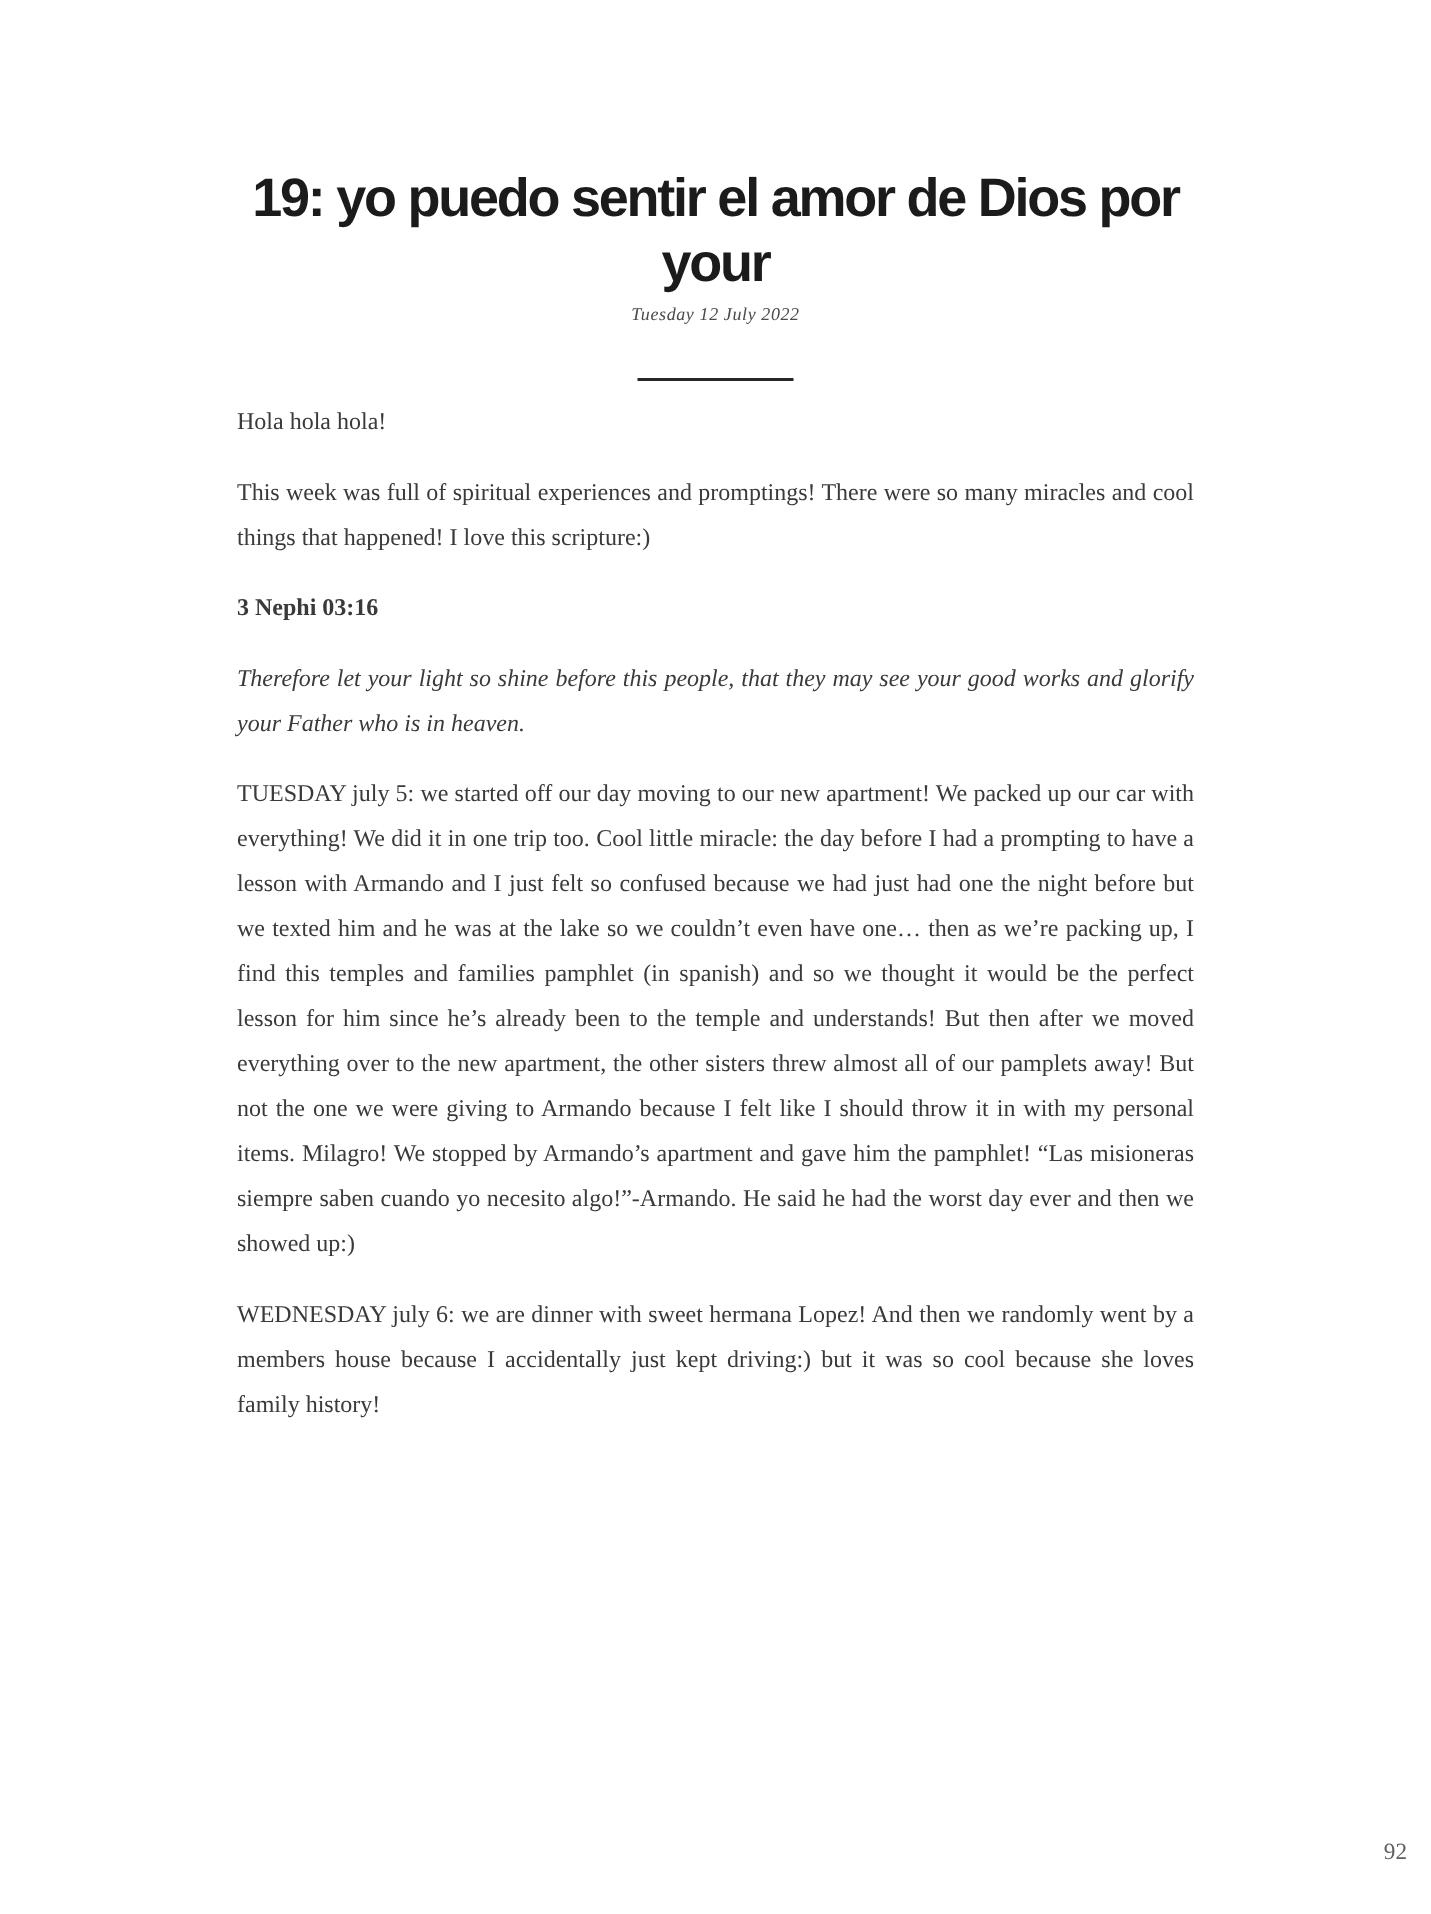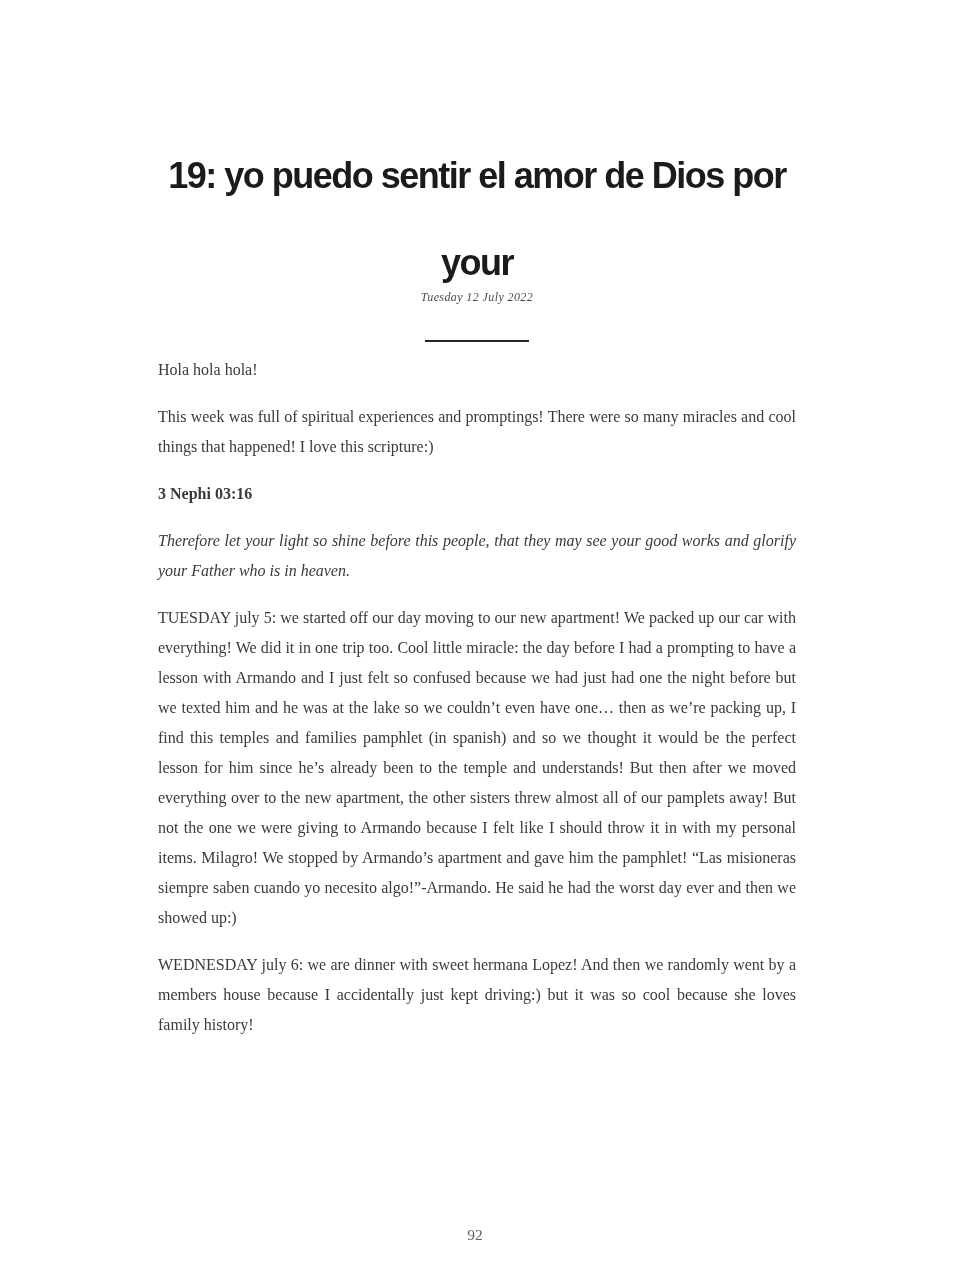--- a/index.html
+++ b/index.html
@@ -30,21 +30,20 @@
     font-family: "Liberation Sans", "DejaVu Sans", sans-serif;
     font-weight: 700;
     font-size: 36px;
     line-height: 43px;
     letter-spacing: -1.5px;
     color: #1b1b1b;
   }
   .title-line {
     display: block;
     white-space: nowrap;
-    margin-top: 44px;
   }
   .entry-date {
     margin-top: 3px;
     text-align: center;
     font-style: italic;
     font-size: 12px;
     line-height: 20px;
     letter-spacing: 0.4px;
     color: #4a4a4a;
   }
@@ -68,23 +67,23 @@
   .para.bold {
     font-weight: bold;
     text-align: left;
   }
   .para.italic {
     font-style: italic;
   }
   .page-number {
     position: absolute;
     left: 0;
-    right: 4px;
+    right: 16px;
     bottom: 32px;
-    text-align: center;
+    text-align: right;
     font-size: 15.5px;
     color: #606060;
   }
 </style>
 </head>
 <body>
 
 <div class="page">
   <div class="column">
 

